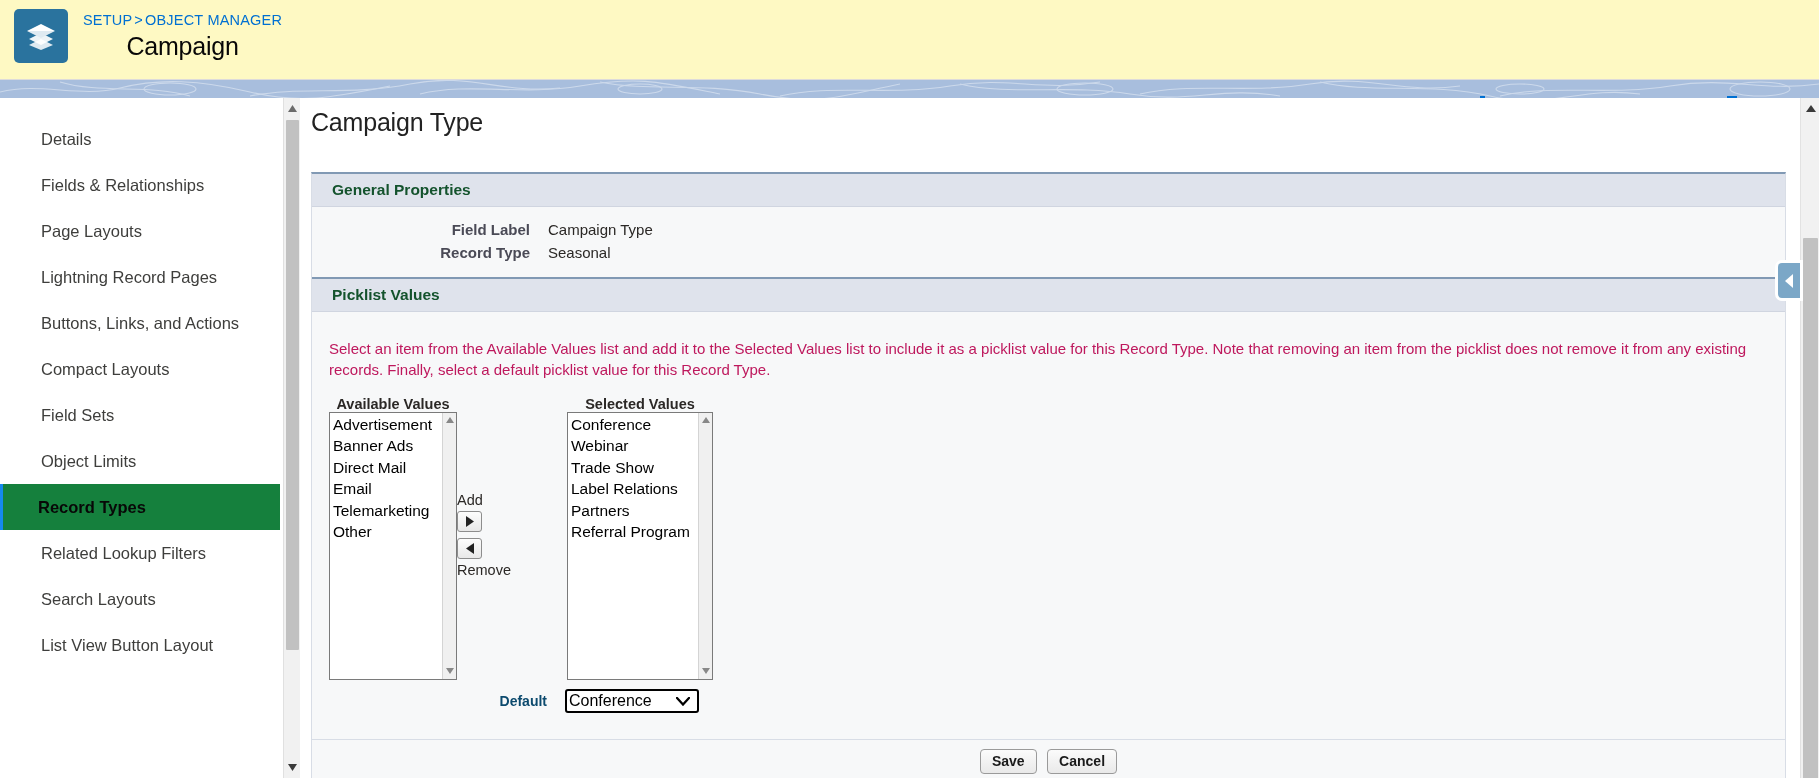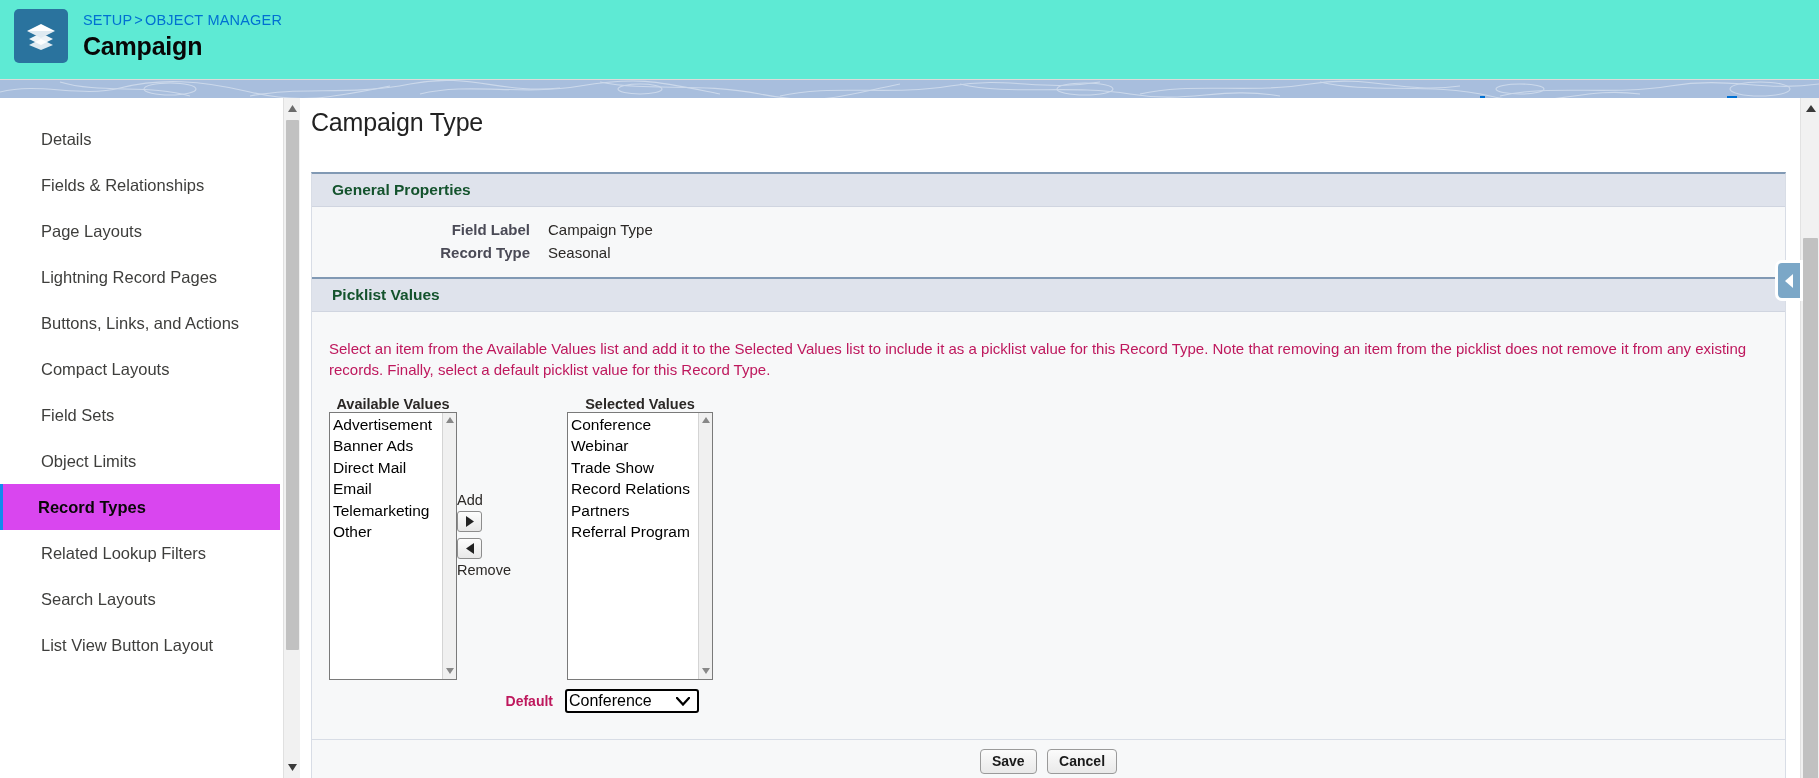--- a/index.html
+++ b/index.html
@@ -9,22 +9,23 @@
     overflow: hidden;
     background: #ffffff;
     font-family: "Liberation Sans", sans-serif;
     -webkit-font-smoothing: antialiased;
   }
 
   
   .app-header {
     position: absolute; top: 0; left: 0;
     width: 1819px; height: 80px;
-    background: #5eead4;
+    background: #fef9c3;
     border-bottom: 1px solid #dddbda;
+    text-align: center;
   }
   .header-inner {
     display: flex; align-items: center;
     padding: 9px 0 0 14px;
   }
   .obj-icon {
     width: 54px; height: 54px;
     background: #2a739e;
     border-radius: 5px;
     display: flex; align-items: center; justify-content: center;
@@ -35,21 +36,21 @@
   .breadcrumb {
     font-size: 14.5px;
     color: #0070d2;
     letter-spacing: .2px;
     white-space: nowrap;
   }
   .breadcrumb .crumb-link { color: #0070d2; text-decoration: none; }
   .breadcrumb .crumb-sep { color: #0070d2; padding: 0 2px; }
   .page-title {
     font-size: 25px;
-    font-weight: bold;
+    font-weight: normal;
     color: #16325c;
     margin-top: 5px;
     color: #080707;
     letter-spacing: -0.2px;
   }
 
   
   .deco-band {
     position: absolute;
     top: 80px; left: 0;
@@ -72,21 +73,21 @@
     height: 46px;
     display: flex; align-items: center;
     padding-left: 38px;
     font-size: 16.5px;
     color: #3e3e3c;
     border-left: 3px solid transparent;
     cursor: pointer;
     white-space: nowrap;
   }
   .nav-item.active {
-    background: #d946ef;
+    background: #15803d;
     border-left: 3px solid #1589ee;
     font-weight: bold;
     color: #080707;
     padding-left: 35px;
   }
 
   
   .main-scrollbar-left {
     position: absolute;
     top: 98px; left: 283px;
@@ -241,24 +242,24 @@
 
   .default-row {
     display: flex;
     align-items: center;
     margin-top: 9px;
     padding-left: 17px;
   }
   .default-label {
     width: 236px;
     text-align: right;
-    padding-right: 12px;
+    padding-right: 18px;
     font-size: 14px;
     font-weight: bold;
-    color: #be185d;
+    color: #0c4a6e;
   }
   .default-select {
     font-family: "Liberation Sans", sans-serif;
     font-size: 16px;
     height: 24px;
     width: 134px;
     border: 2px solid #000;
     border-radius: 3px;
     background: #fff;
     color: #000;
@@ -501,21 +502,21 @@
           <div class="mid-label">Remove</div>
         </div>
 
         <div class="dp-col">
           <div class="dp-head">Selected Values</div>
           <div class="listbox wide">
             <div class="lb-options">
               <div class="lb-option">Conference</div>
               <div class="lb-option">Webinar</div>
               <div class="lb-option">Trade Show</div>
-              <div class="lb-option">Record Relations</div>
+              <div class="lb-option">Label Relations</div>
               <div class="lb-option">Partners</div>
               <div class="lb-option">Referral Program</div>
             </div>
             <div class="lb-scroll">
               <div class="arw up">
                 <svg width="8" height="6" viewBox="0 0 8 6">
                     <polygon points="4,0 8,6 0,6" fill="#888"></polygon>
                   </svg>
               </div>
               <div class="arw dn">

